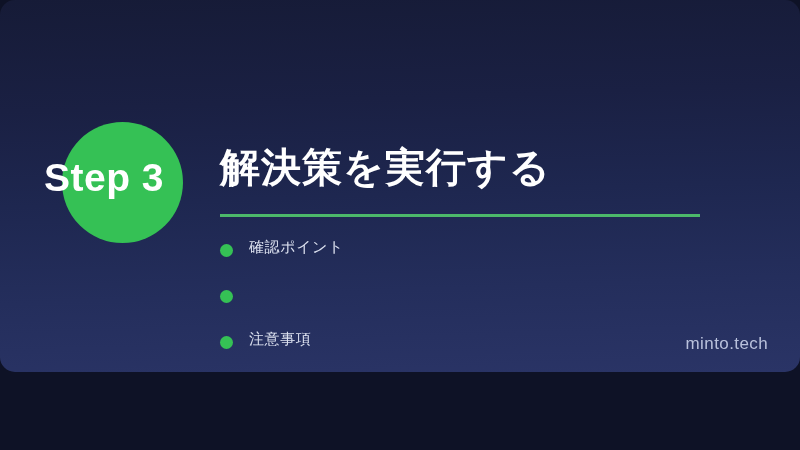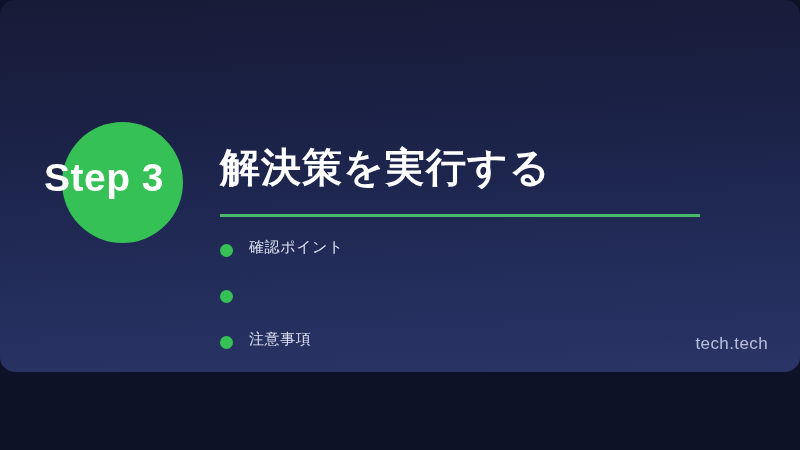--- a/index.html
+++ b/index.html
@@ -139,15 +139,15 @@
     </li>
     <li>
       <span class="bullet-dot"></span>
     </li>
     <li>
       <span class="bullet-dot"></span>
       <span class="bullet-text">注意事項</span>
     </li>
   </ul>
 
-  <div id="footer-brand">tech.tech</div>
+  <div id="footer-brand">minto.tech</div>
 
 </div>
 
 </body></html>

